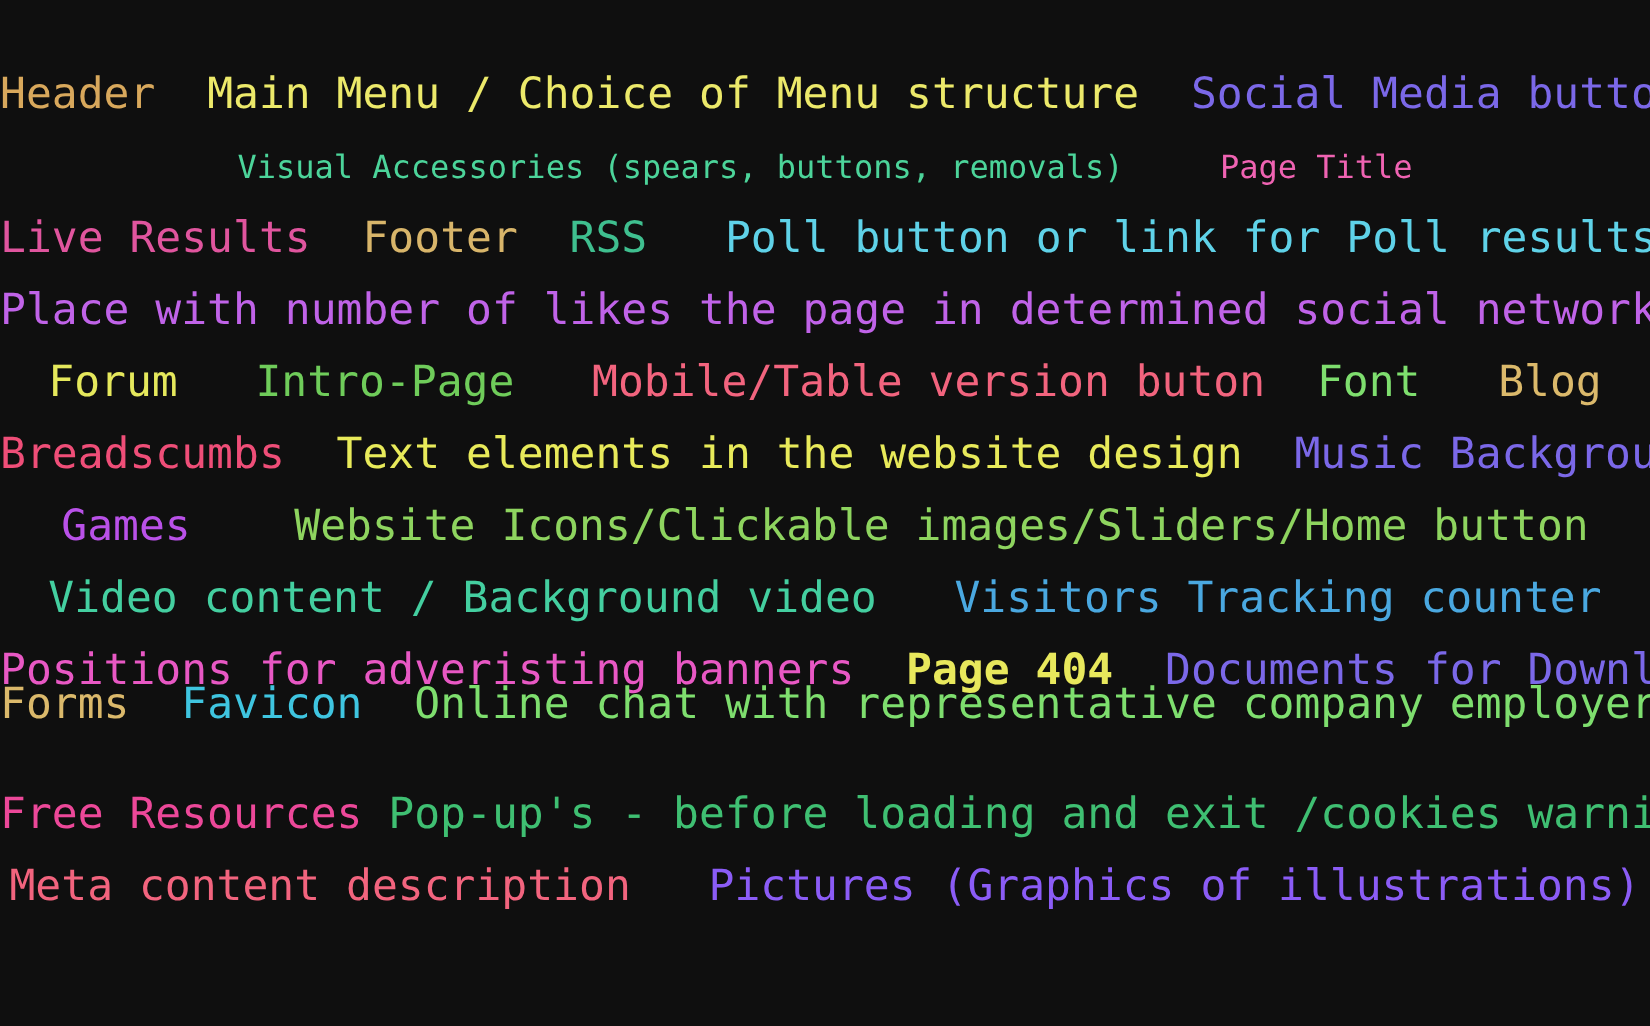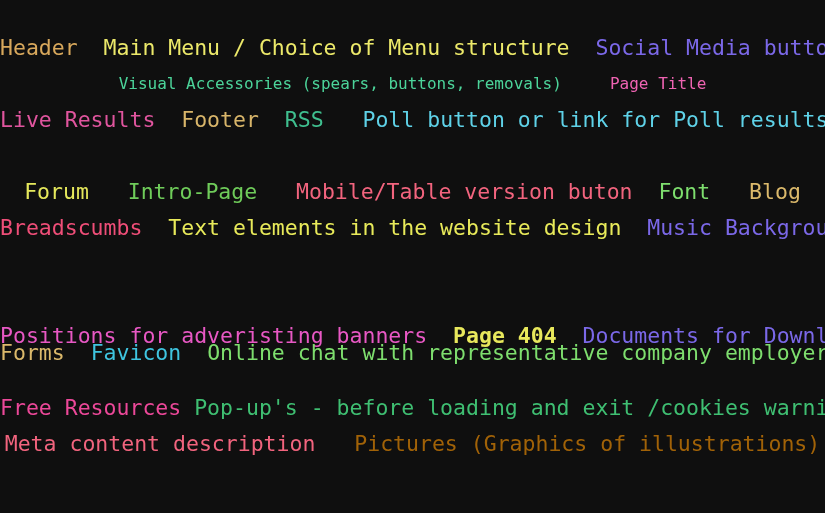--- a/index.html
+++ b/index.html
@@ -53,19 +53,22 @@
   .row-10 { top: 396px; }
   .row-11 { top: 432px; }
 </style>
 </head>
 <body>
 
 <div id="cloud" style="background: rgb(15, 15, 15);">
     <div class="cloud-line row-0" style="font-size: 21.5px;"><span class="term" style="color: rgb(216, 168, 92);">Header</span><span class="term gap" style="color: rgb(15, 15, 15);">  </span><span class="term" style="color: rgb(236, 233, 106);">Main Menu / Choice of Menu structure</span><span class="term gap" style="color: rgb(15, 15, 15);">  </span><span class="term" style="color: rgb(123, 104, 232);">Social Media buttons</span></div>
     <div class="cloud-line row-1" style="font-size: 16px;"><span class="term" style="color: rgb(76, 212, 154);">Visual Accessories (spears, buttons, removals)</span><span class="term gap" style="color: rgb(15, 15, 15);">     </span><span class="term" style="color: rgb(239, 99, 178);">Page Title</span></div>
     <div class="cloud-line row-2" style="font-size: 21.5px;"><span class="term" style="color: rgb(224, 85, 158);">Live Results</span><span class="term gap" style="color: rgb(15, 15, 15);">  </span><span class="term" style="color: rgb(216, 181, 106);">Footer</span><span class="term gap" style="color: rgb(15, 15, 15);">  </span><span class="term" style="color: rgb(63, 191, 143);">RSS</span><span class="term gap" style="color: rgb(15, 15, 15);">   </span><span class="term" style="color: rgb(95, 210, 232);">Poll button or link for Poll results</span></div>
+    <div class="cloud-line row-3" style="font-size: 21.5px;"><span class="term" style="color: rgb(192, 99, 232);">Place with number of likes the page in determined social network</span></div>
     <div class="cloud-line row-4" style="font-size: 21.5px;"><span class="term" style="color: rgb(229, 232, 92);">Forum</span><span class="term gap" style="color: rgb(15, 15, 15);">   </span><span class="term" style="color: rgb(111, 204, 90);">Intro-Page</span><span class="term gap" style="color: rgb(15, 15, 15);">   </span><span class="term" style="color: rgb(242, 100, 126);">Mobile/Table version buton</span><span class="term gap" style="color: rgb(15, 15, 15);">  </span><span class="term" style="color: rgb(126, 222, 110);">Font</span><span class="term gap" style="color: rgb(15, 15, 15);">   </span><span class="term" style="color: rgb(219, 185, 107);">Blog</span></div>
     <div class="cloud-line row-5" style="font-size: 21.5px;"><span class="term" style="color: rgb(239, 78, 120);">Breadscumbs</span><span class="term gap" style="color: rgb(15, 15, 15);">  </span><span class="term" style="color: rgb(232, 234, 90);">Text elements in the website design</span><span class="term gap" style="color: rgb(15, 15, 15);">  </span><span class="term" style="color: rgb(123, 104, 232);">Music Background</span></div>
+    <div class="cloud-line row-6" style="font-size: 21.5px;"><span class="term" style="color: rgb(185, 81, 232);">Games</span><span class="term gap" style="color: rgb(15, 15, 15);">    </span><span class="term" style="color: rgb(142, 212, 95);">Website Icons/Clickable images/Sliders/Home button</span></div>
+    <div class="cloud-line row-7" style="font-size: 21.5px;"><span class="term" style="color: rgb(68, 207, 160);">Video content / Background video</span><span class="term gap" style="color: rgb(15, 15, 15);">   </span><span class="term" style="color: rgb(74, 168, 224);">Visitors Tracking counter</span></div>
     <div class="cloud-line row-8" style="font-size: 21.5px;"><span class="term" style="color: rgb(232, 88, 196);">Positions for adveristing banners</span><span class="term gap" style="color: rgb(15, 15, 15);">  </span><span class="term bold" style="color: rgb(232, 232, 92);">Page 404</span><span class="term gap" style="color: rgb(15, 15, 15);">  </span><span class="term" style="color: rgb(123, 104, 232);">Documents for Download</span></div>
     <div class="cloud-line row-9" style="font-size: 21.5px;"><span class="term" style="color: rgb(219, 185, 107);">Forms</span><span class="term gap" style="color: rgb(15, 15, 15);">  </span><span class="term" style="color: rgb(63, 197, 224);">Favicon</span><span class="term gap" style="color: rgb(15, 15, 15);">  </span><span class="term" style="color: rgb(126, 222, 110);">Online chat with representative company employer</span></div>
     <div class="cloud-line row-10" style="font-size: 21.5px;"><span class="term" style="color: #ec4899;">Free Resources</span><span class="term gap" style="color: rgb(15, 15, 15);"> </span><span class="term" style="color: rgb(63, 191, 114);">Pop-up's - before loading and exit /cookies warning</span></div>
-    <div class="cloud-line row-11" style="font-size: 21.5px;"><span class="term" style="color: rgb(242, 100, 126);">Meta content description</span><span class="term gap" style="color: rgb(15, 15, 15);">   </span><span class="term" style="color: #a16207;">Pictures (Graphics of illustrations)</span></div>
+    <div class="cloud-line row-11" style="font-size: 21.5px;"><span class="term" style="color: rgb(242, 100, 126);">Meta content description</span><span class="term gap" style="color: rgb(15, 15, 15);">   </span><span class="term" style="color: #8b5cf6;">Pictures (Graphics of illustrations)</span></div>
   </div>
 
 </body></html>

